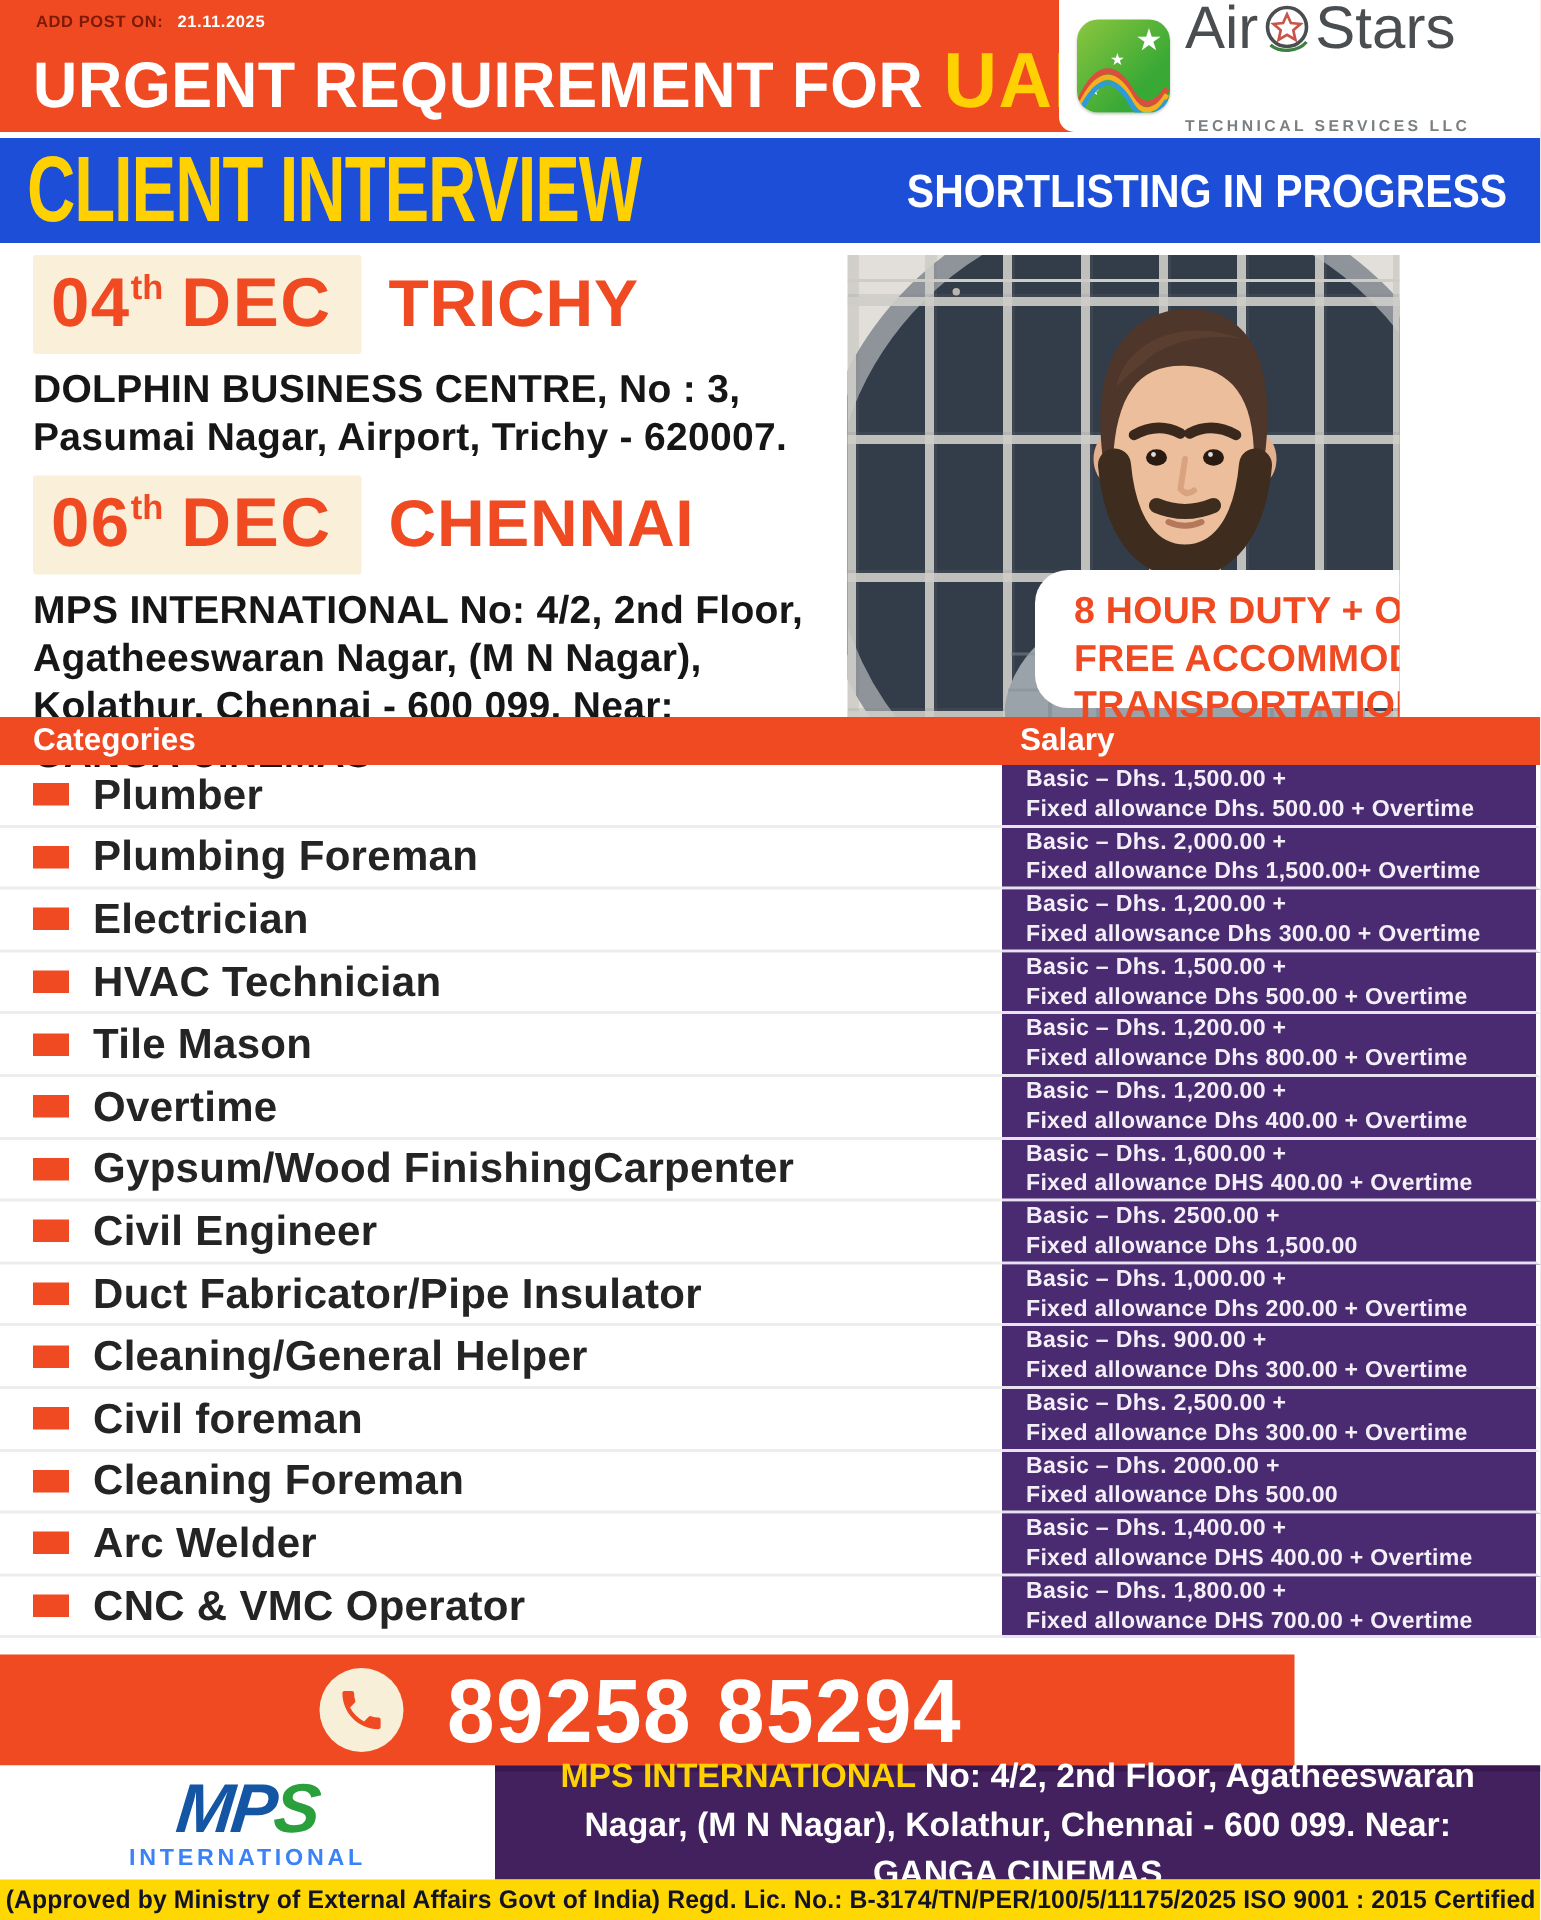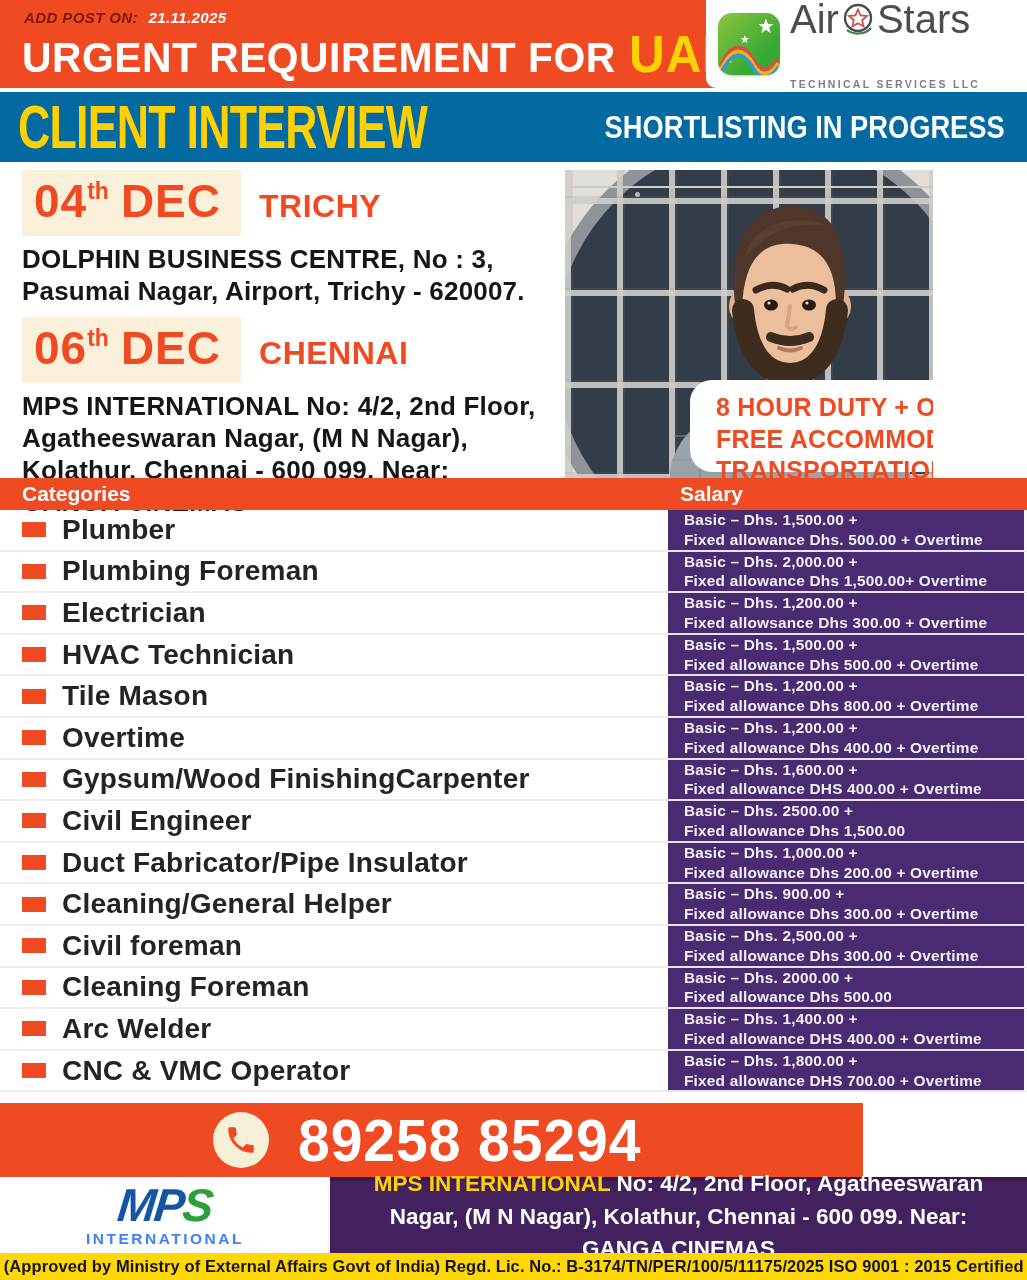--- a/index.html
+++ b/index.html
@@ -2,21 +2,21 @@
 <html><head>
 <meta charset="utf-8">
 <style>
   html,body{margin:0;padding:0;background:#ffffff;}
   .poster{
     position:relative;width:1027px;height:1280px;overflow:hidden;
     font-family:"Liberation Sans","DejaVu Sans",sans-serif;background:#ffffff;
   }
   
   .top-header{position:absolute;left:0;top:0;width:1027px;height:88px;background:#F04A23;}
-  .post-date{position:absolute;left:24px;top:9px;font-size:15px;font-weight:800;letter-spacing:.4px;font-style:italic;}
+  .post-date{position:absolute;left:24px;top:9px;font-size:11px;font-weight:800;letter-spacing:.4px;}
   .post-date .lbl{color:rgba(105,16,0,.85);margin-right:6px;}
   .post-date .val{color:#ffffff;}
   .main-title{position:absolute;left:22px;top:24px;display:flex;align-items:baseline;gap:14px;
     transform:scaleX(.95);transform-origin:left center;white-space:nowrap;}
   .main-title .t{font-size:43px;font-weight:800;color:#ffffff;letter-spacing:.5px;}
   .main-title .hl{font-size:52px;font-weight:900;color:#FFD102;letter-spacing:1px;}
   
   .logo-card{position:absolute;left:706px;top:0;width:321px;height:88px;background:#ffffff;
     border-radius:0 0 0 10px;display:flex;align-items:center;padding-left:12px;box-sizing:border-box;}
   .logo-icon{position:relative;width:62px;height:62px;border-radius:14px;
@@ -24,35 +24,35 @@
     flex:0 0 auto;overflow:hidden;}
   .logo-icon .star1{position:absolute;right:5px;top:1px;color:#fff;font-size:20px;}
   .logo-icon .star2{position:absolute;left:22px;top:20px;color:#fff;font-size:11px;}
   .logo-icon .star3{position:absolute;left:8px;bottom:10px;color:#fff;font-size:8px;}
   .logo-icon svg{position:absolute;left:0;bottom:-2px;}
   .logo-textblock{margin-left:10px;display:flex;flex-direction:column;gap:37px;}
   .logo-nameline{display:flex;align-items:center;font-size:40px;color:#4A4E50;font-weight:500;line-height:1;}
   .logo-nameline .oicon{margin:0 2px;}
   .logo-tagline{font-size:10.5px;letter-spacing:2.3px;color:#7A7F82;font-weight:600;align-self:flex-end;margin-top:2px;}
   
-  .banner{position:absolute;left:0;top:88px;width:1027px;height:74px;background:#0369a1;border-top:4px solid #ffffff;box-sizing:border-box;}
+  .banner{position:absolute;left:0;top:88px;width:1027px;height:74px;background:#1d4ed8;border-top:4px solid #ffffff;box-sizing:border-box;}
   .banner-title{position:absolute;left:18px;top:2px;font-size:62px;font-weight:900;color:#FFD102;
     letter-spacing:-1px;transform:scaleX(.72);transform-origin:left center;white-space:nowrap;line-height:66px;}
   .banner-sub{position:absolute;right:22px;top:18px;font-size:31px;font-weight:800;color:#ffffff;
     transform:scaleX(.88);transform-origin:right center;white-space:nowrap;}
   
   .info{position:absolute;left:0;top:162px;width:1027px;height:316px;background:#ffffff;}
   .interview-list{position:absolute;left:22px;top:8px;width:545px;}
   .interview{margin-bottom:10px;}
   .date-row{display:flex;align-items:baseline;}
   .date-badge{display:inline-flex;align-items:baseline;background:#FAF0DA;padding:4px 20px 8px 12px;border-radius:2px;}
   .date-badge .day{font-size:46px;font-weight:800;color:#F04A23;letter-spacing:1px;}
   .date-badge .suffix{font-size:23px;font-weight:800;color:#F04A23;vertical-align:super;position:relative;top:-18px;}
   .date-badge .month{font-size:46px;font-weight:800;color:#F04A23;margin-left:12px;letter-spacing:1px;}
-  .date-row .city{font-size:32px;font-weight:800;color:#F04A23;margin-left:18px;letter-spacing:.5px;}
+  .date-row .city{font-size:44px;font-weight:800;color:#F04A23;margin-left:18px;letter-spacing:.5px;}
   .addr{margin-top:8px;font-size:26px;font-weight:700;color:#161616;line-height:1.22;white-space:pre-line;letter-spacing:.2px;}
   
   .photo{position:absolute;left:565px;top:8px;width:368px;height:310px;background:#E2DFDA;overflow:hidden;}
   .photo-seam{position:absolute;left:0;top:16px;width:100%;height:2px;background:#cfccc6;}
   .screw{position:absolute;width:5px;height:5px;border-radius:50%;background:#b9b6b0;top:22px;}
   .fan-circle{position:absolute;left:-25px;top:-45px;width:450px;height:450px;border-radius:50%;
     background:#333D49;border:14px solid #8f949a;box-sizing:border-box;}
   .cage{position:absolute;left:0;top:0;width:435px;height:310px;
     background:
       repeating-linear-gradient(0deg, rgba(206,205,200,.9) 0 6px, rgba(120,120,120,.15) 6px 8px, transparent 8px 92px),

